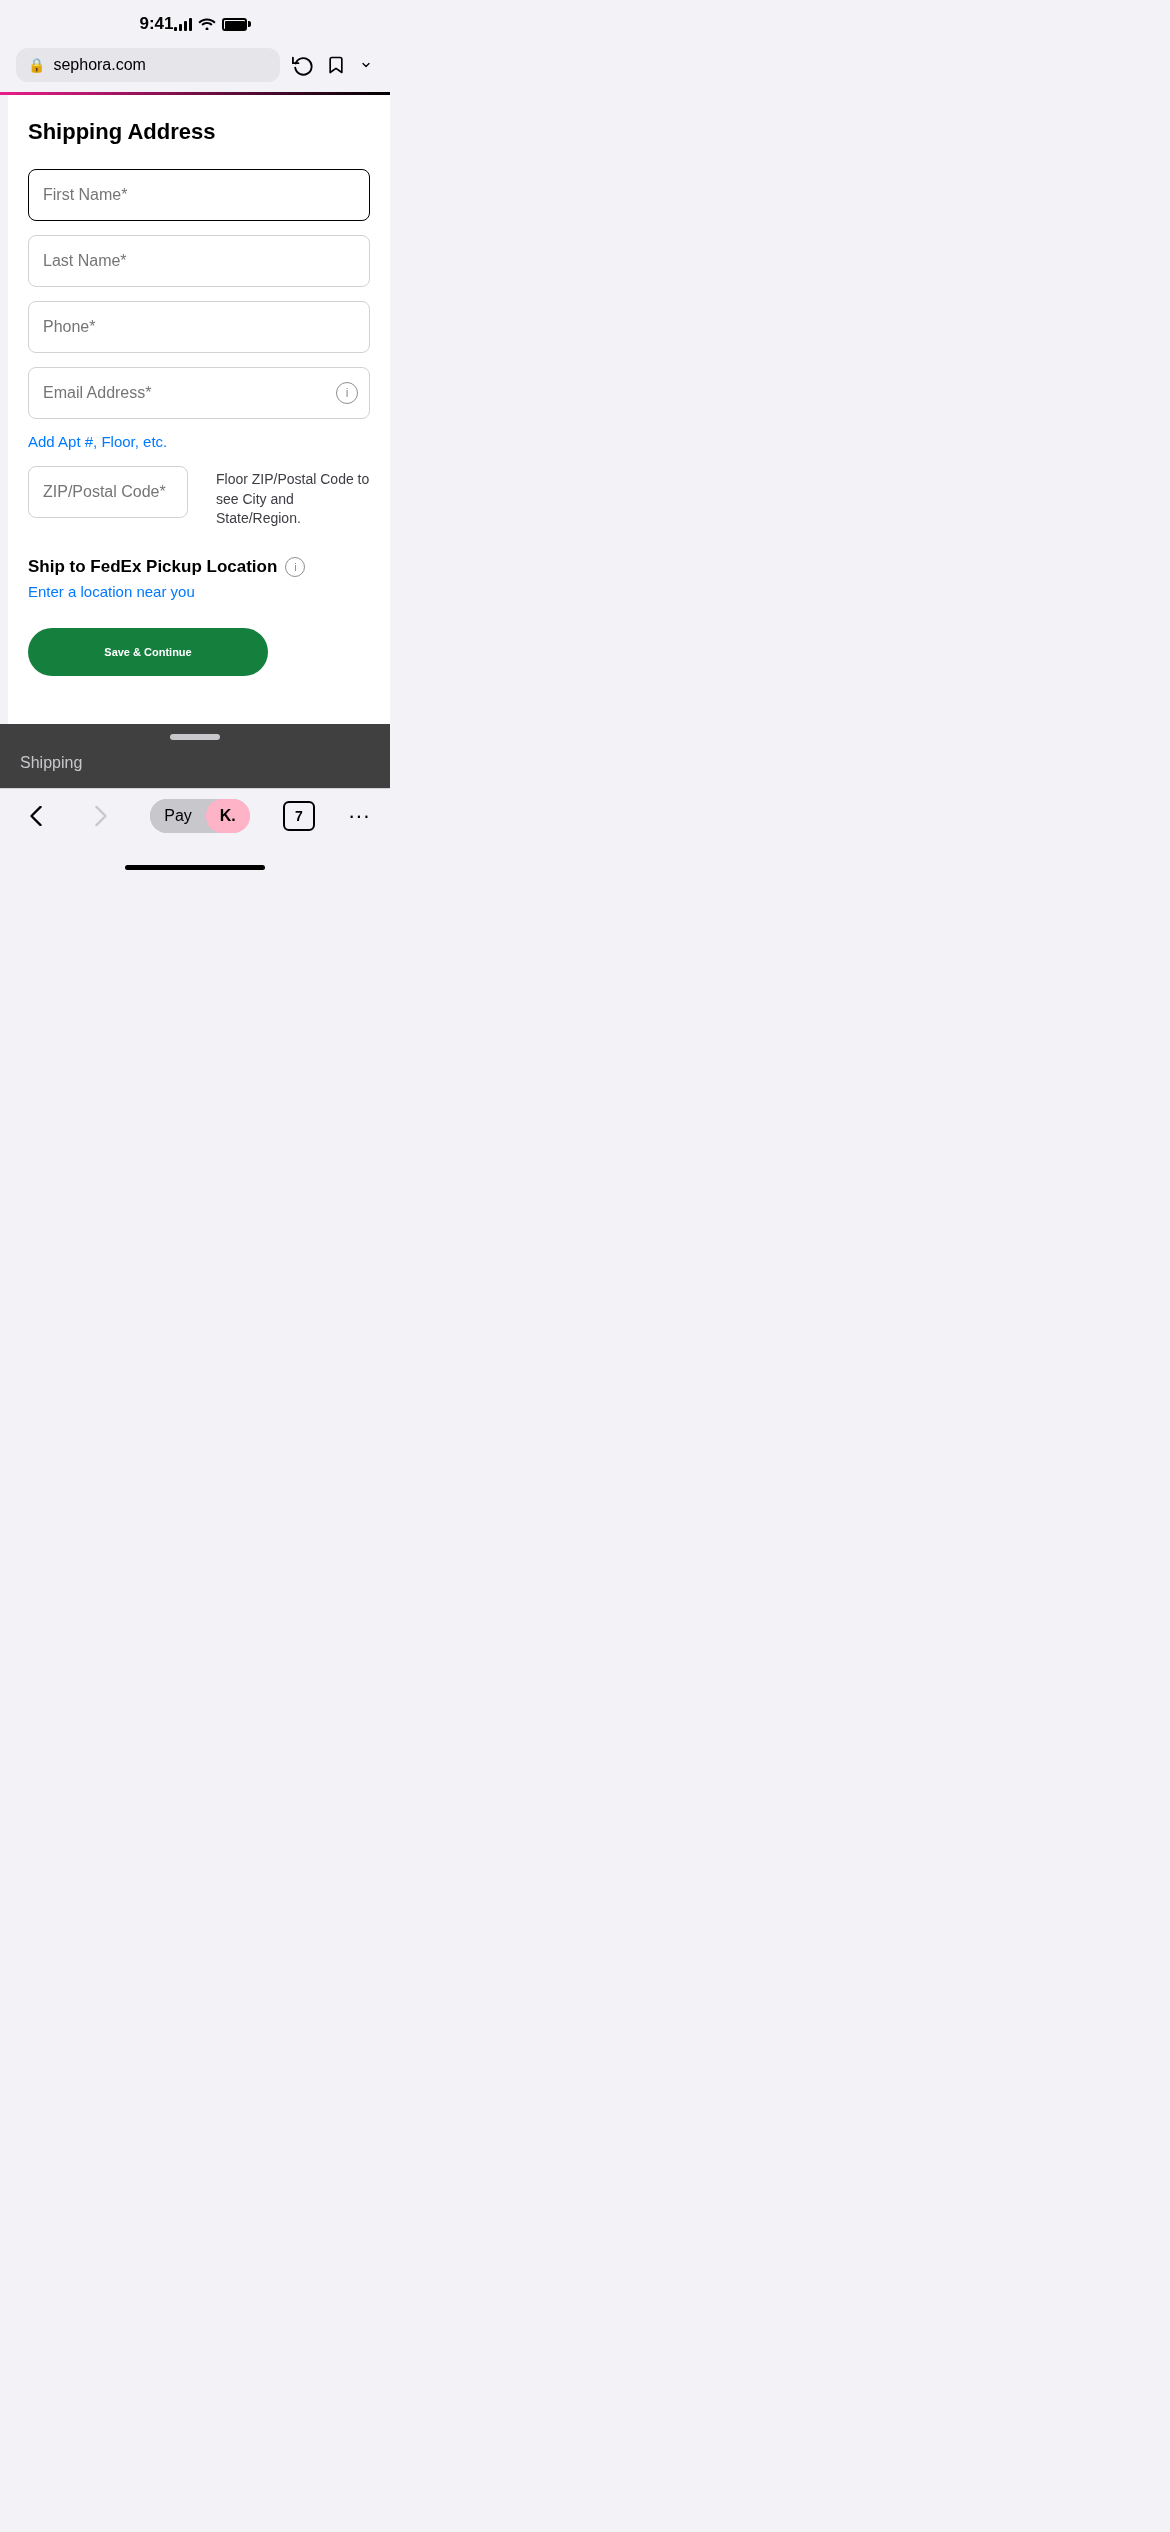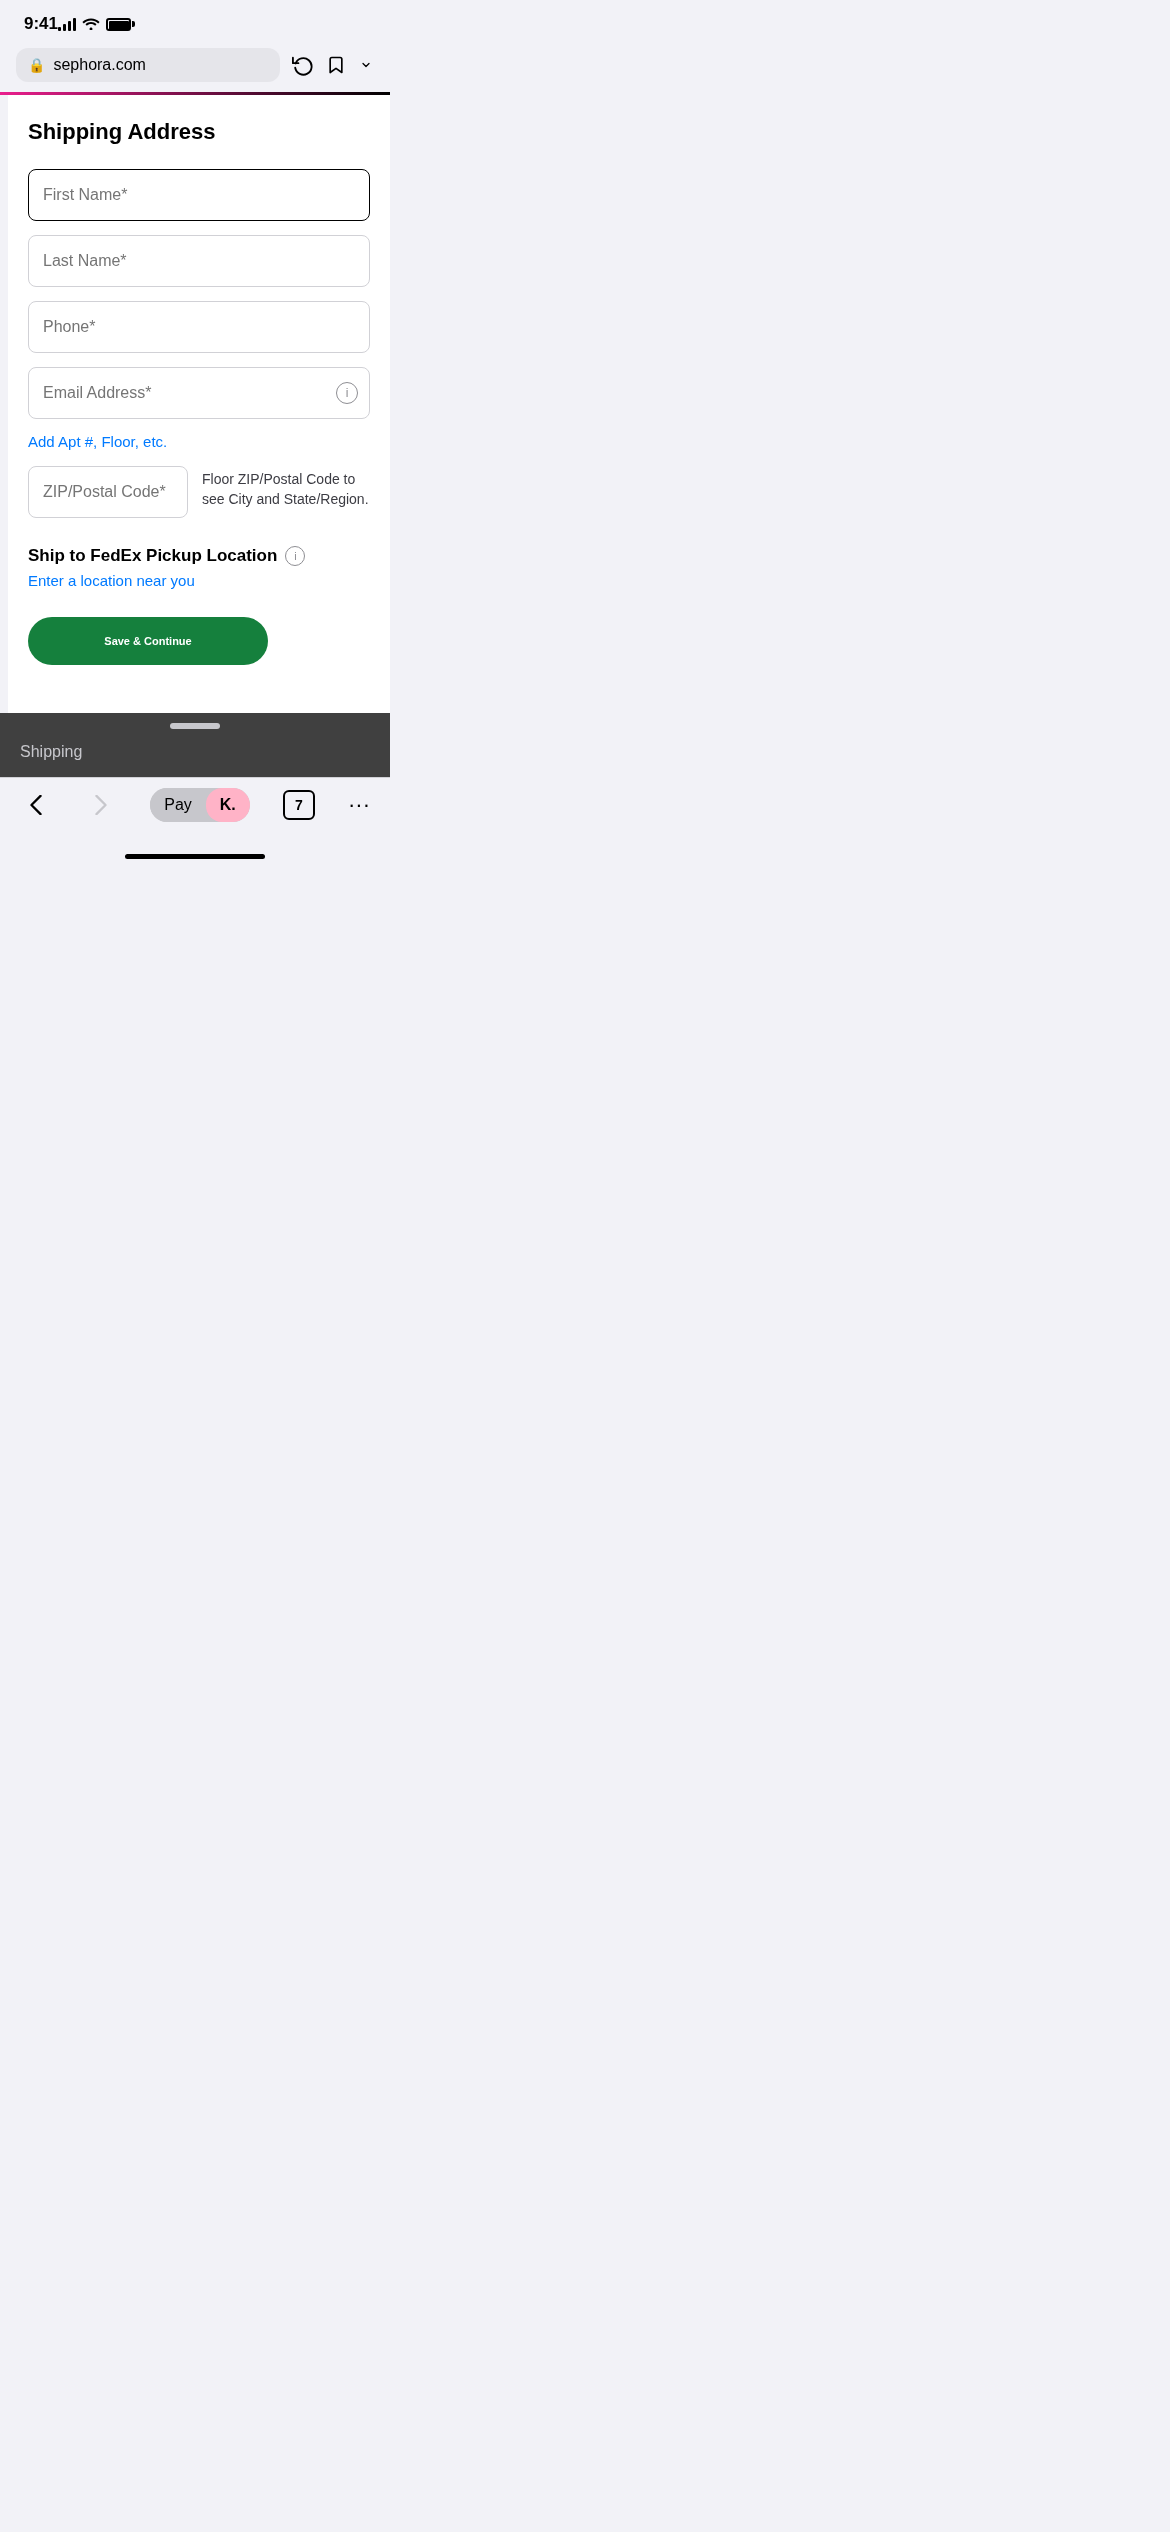--- a/index.html
+++ b/index.html
@@ -10,21 +10,21 @@
       background: #f2f2f7;
       width: 390px;
       min-height: 844px;
       overflow-x: hidden;
       position: relative;
     }
 
     
     .status-bar {
       display: flex;
-      justify-content: flex-start;
+      justify-content: center;
       align-items: center;
       padding: 14px 24px 6px;
       background: #f2f2f7;
     }
 
     .status-time {
       font-size: 17px;
       font-weight: 600;
       color: #000;
     }
@@ -207,21 +207,21 @@
       font-size: 15px;
       text-decoration: none;
       cursor: pointer;
       display: block;
       margin-bottom: 16px;
     }
 
     .zip-row {
       display: flex;
       align-items: flex-start;
-      gap: 14px;
+      gap: 28px;
       margin-bottom: 28px;
     }
 
     .zip-input {
       border: 1.5px solid #d1d1d6;
       border-radius: 8px;
       padding: 16px 14px;
       font-size: 16px;
       color: #8e8e93;
       width: 160px;

